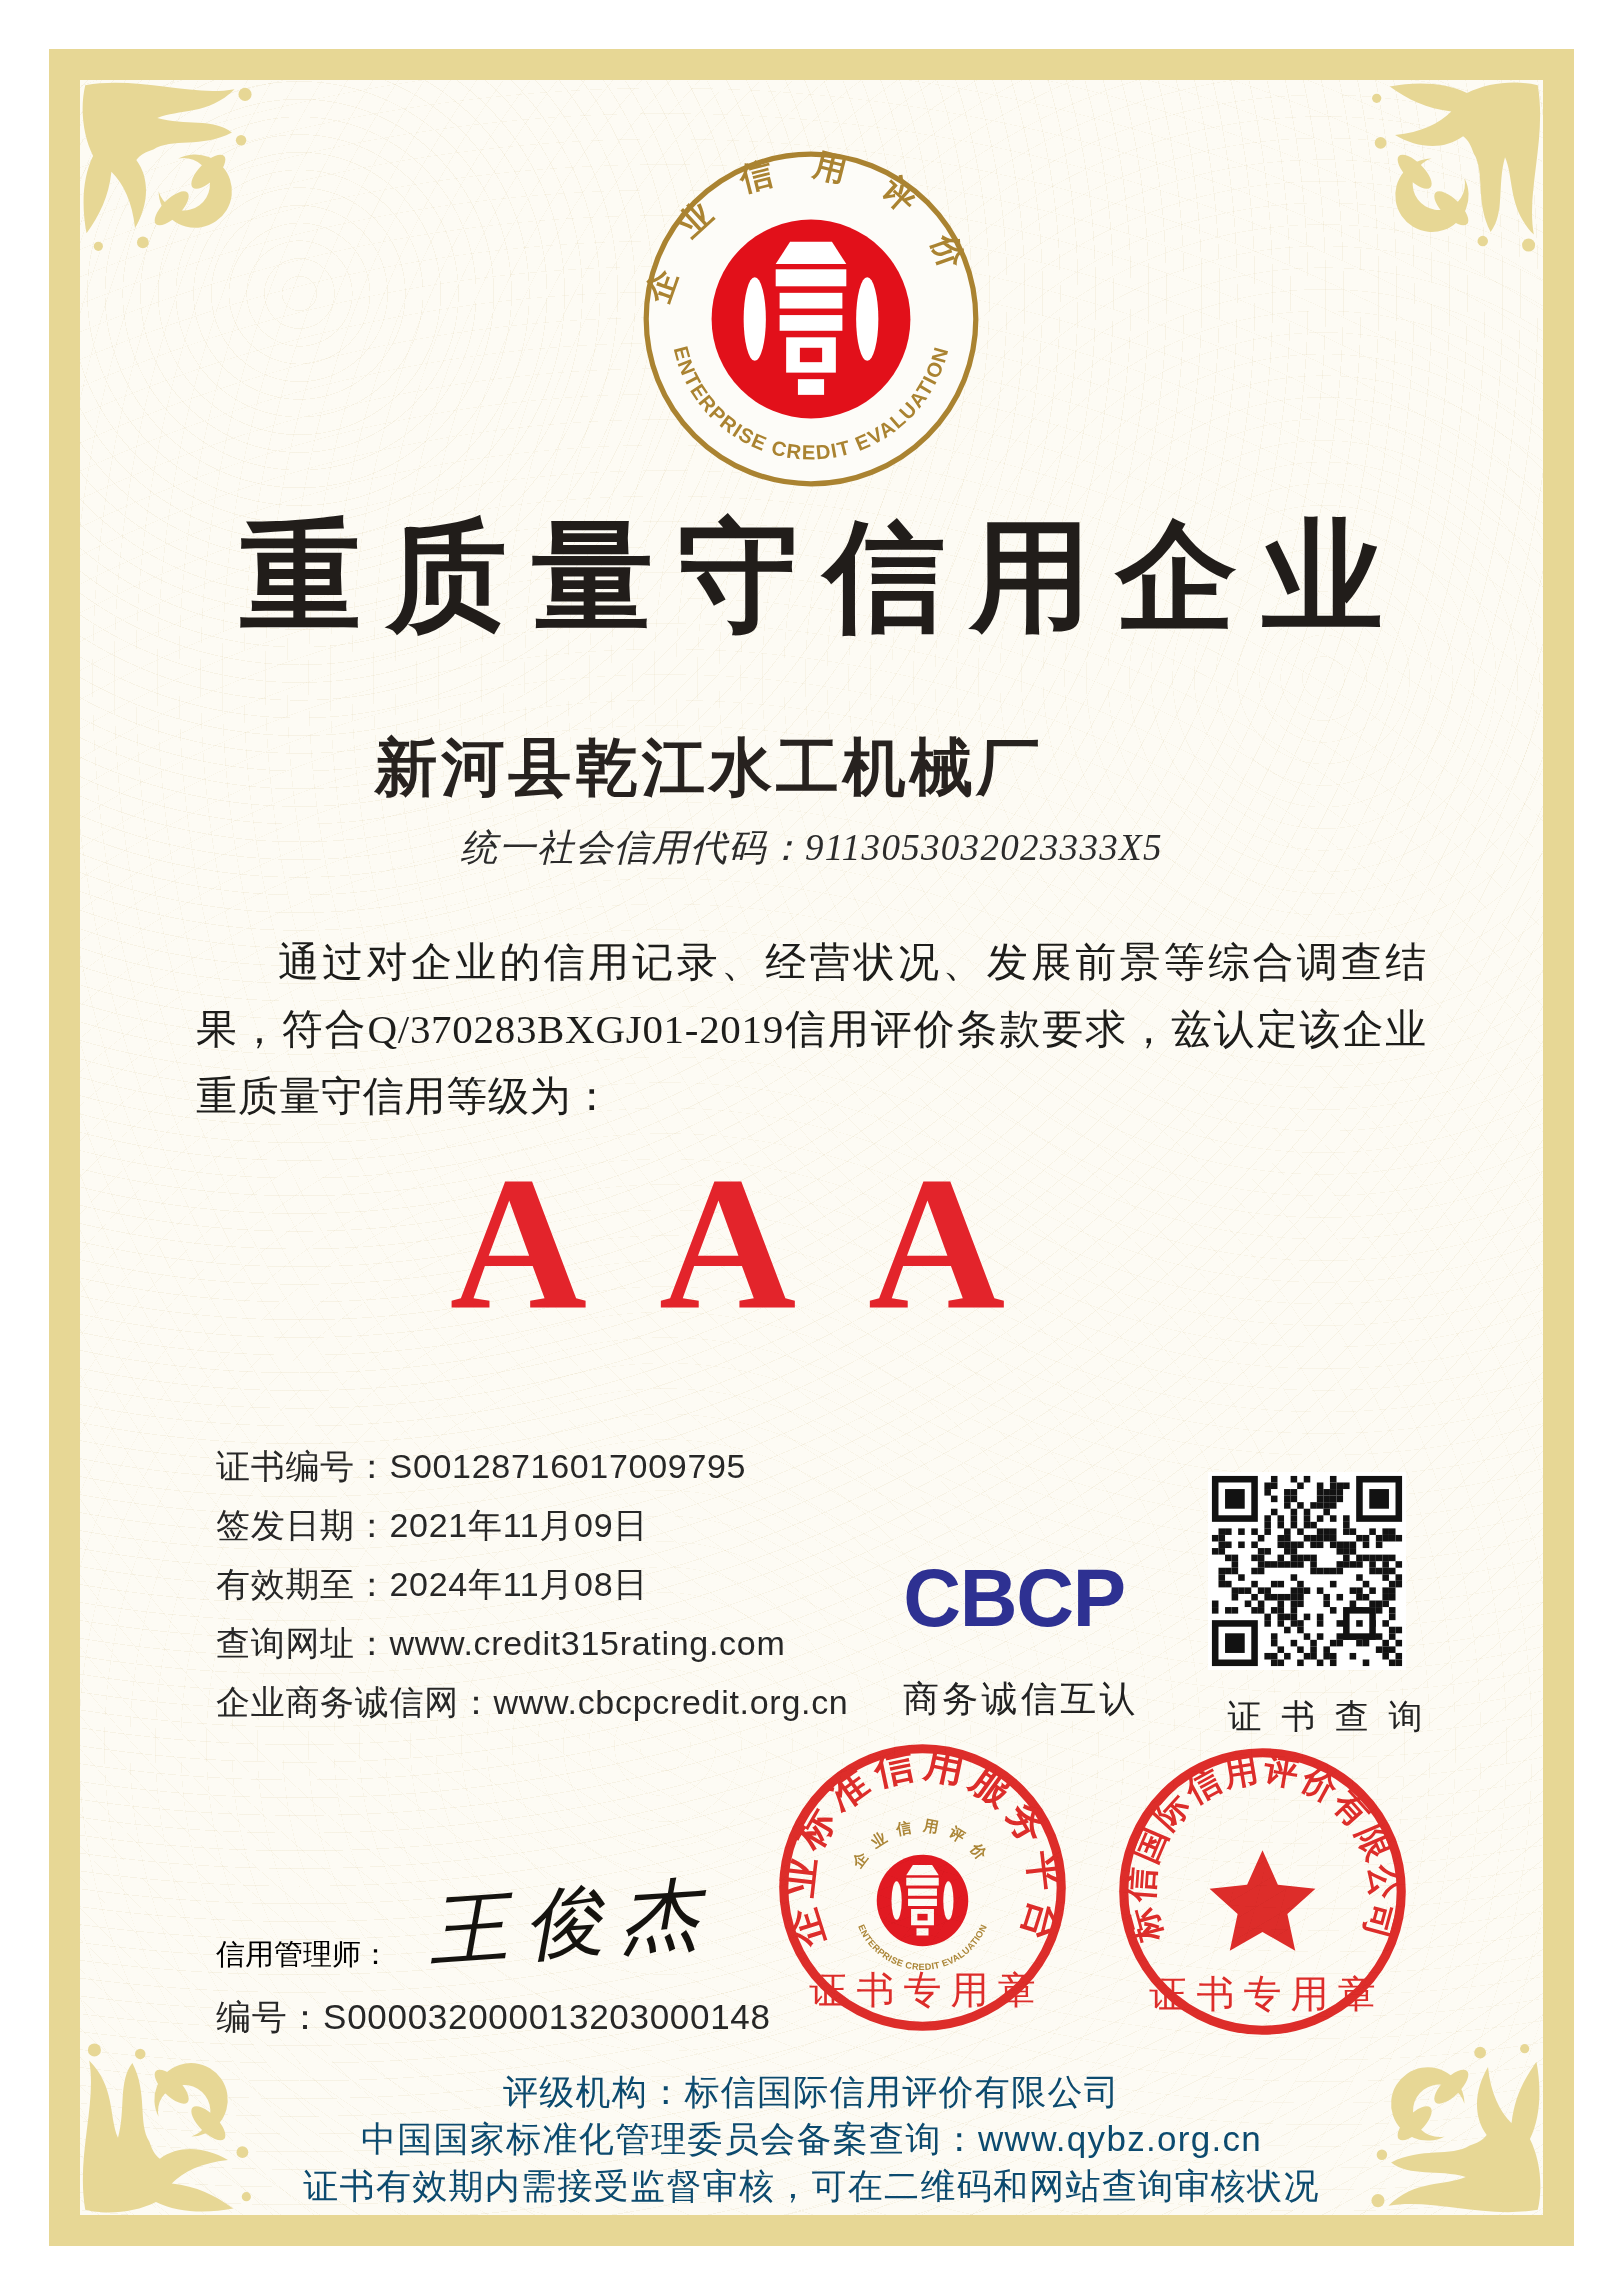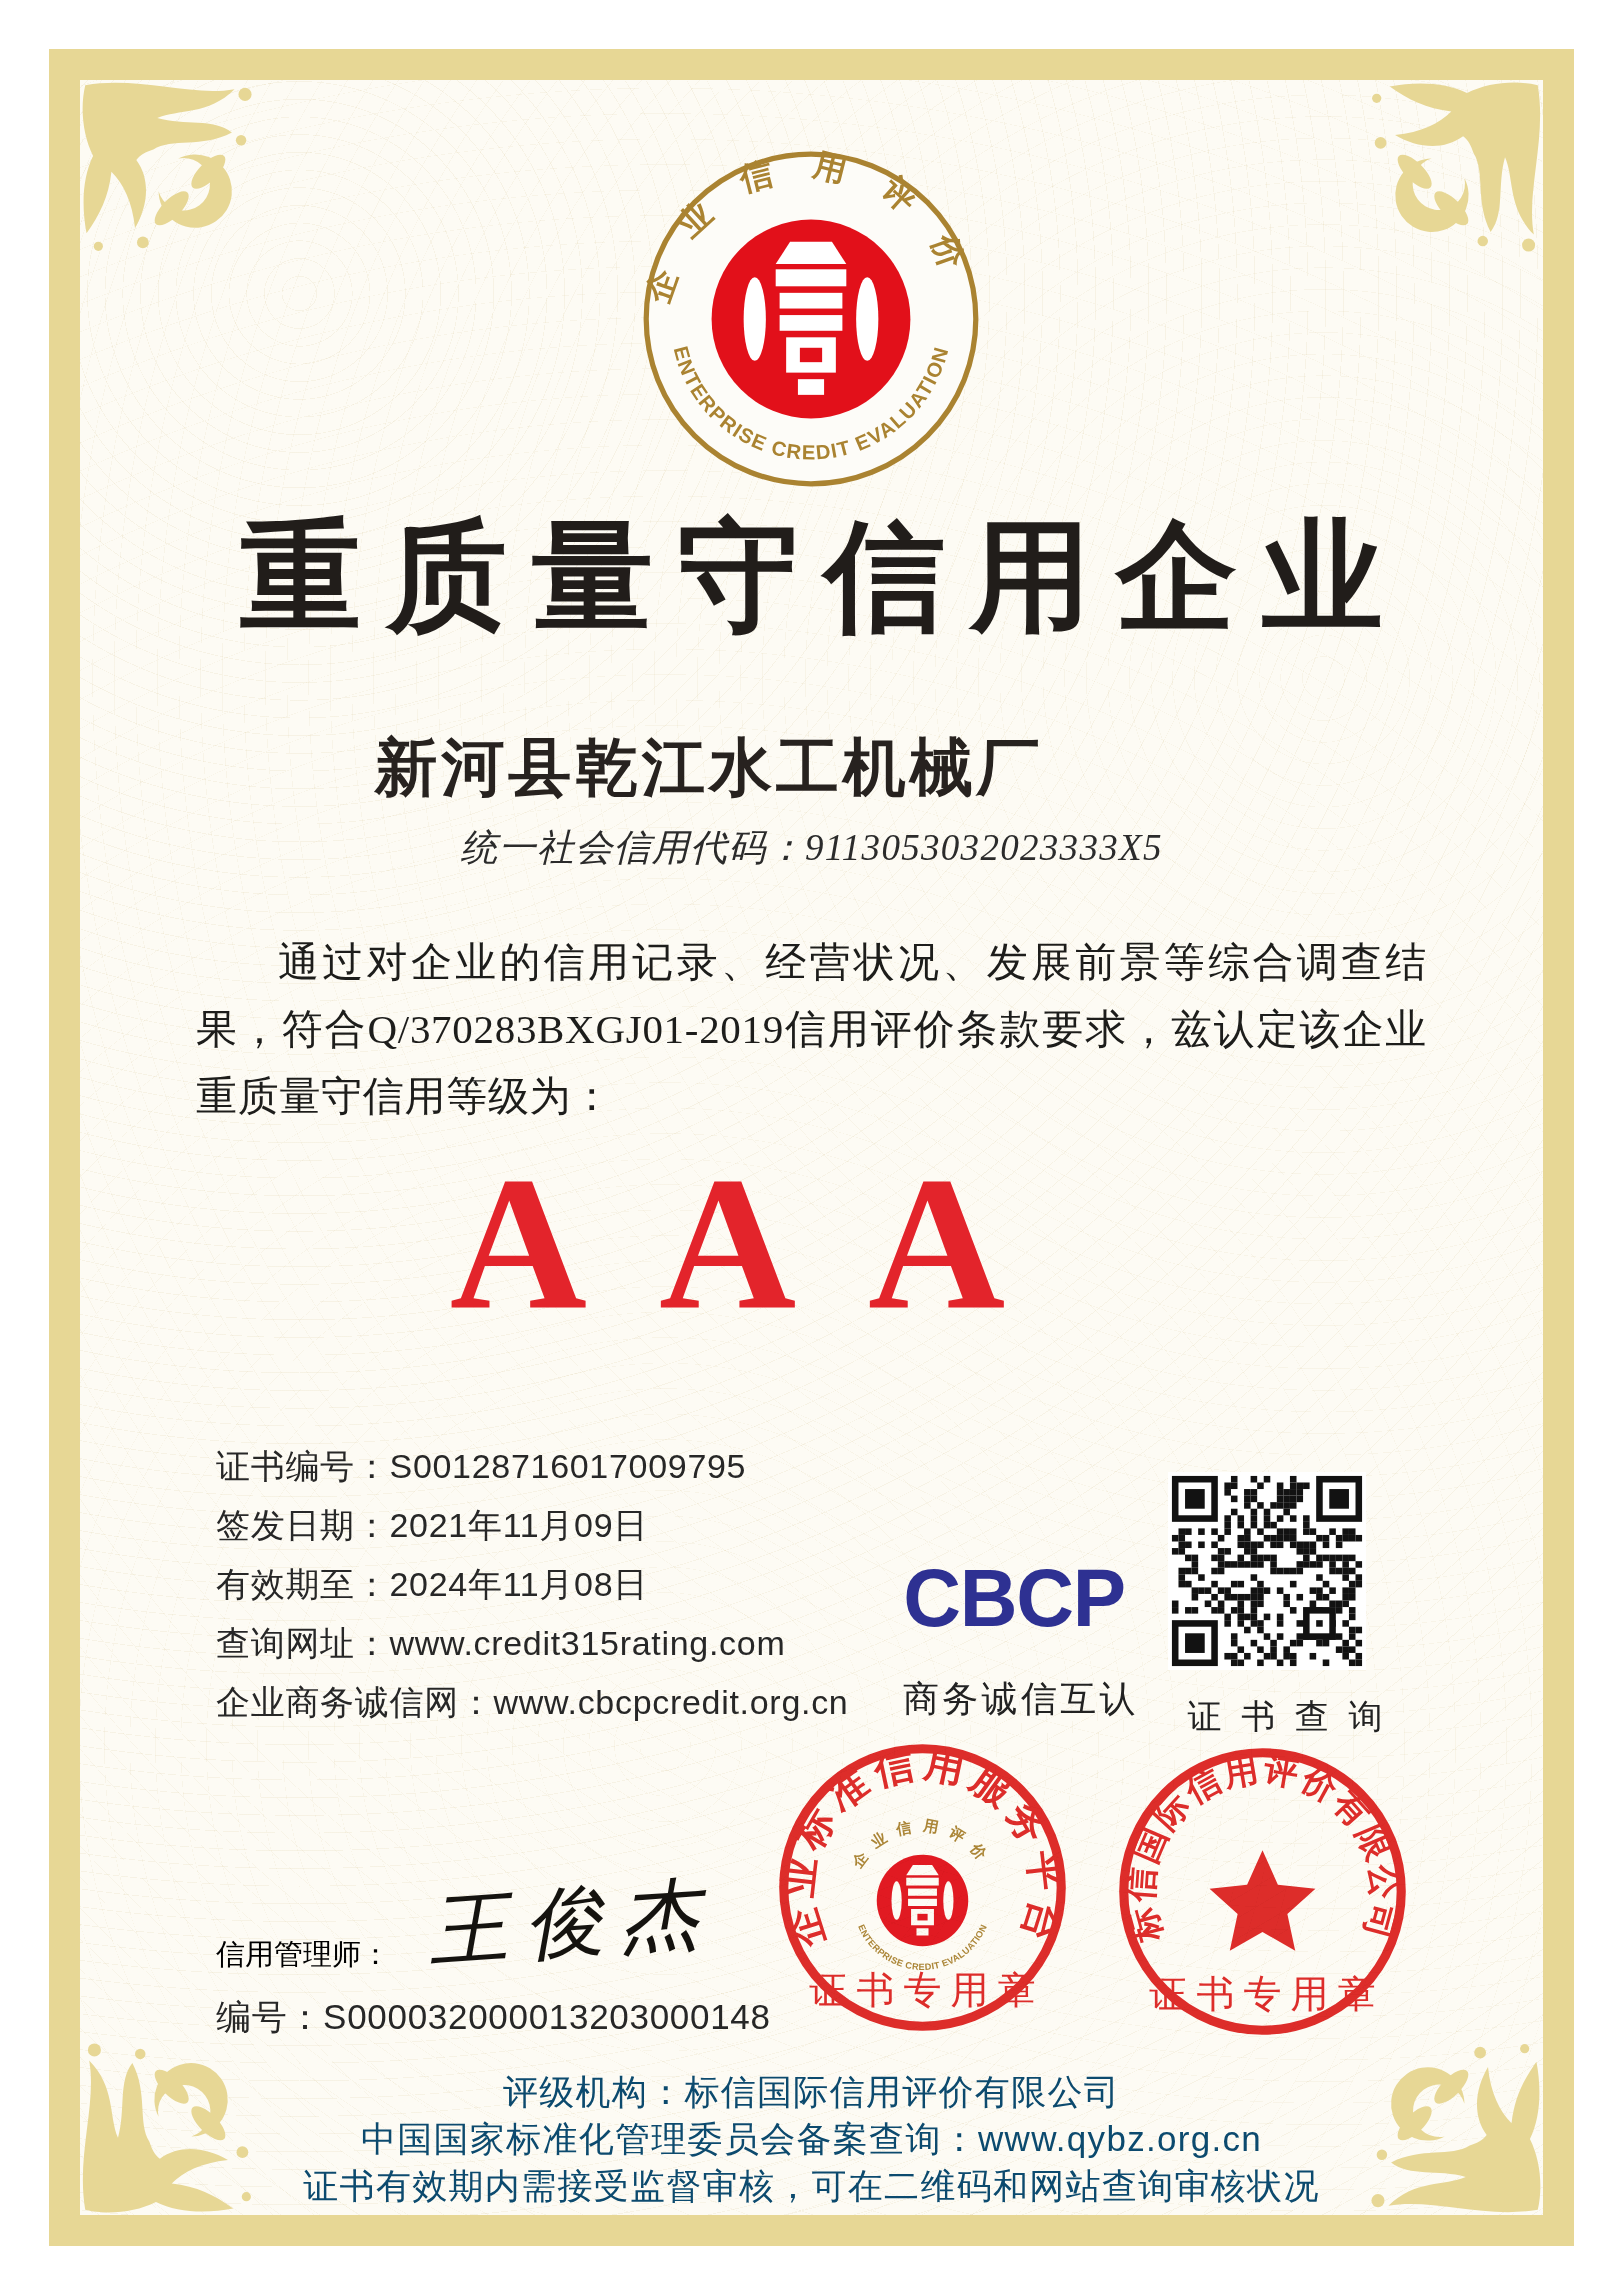--- a/index.html
+++ b/index.html
@@ -34,21 +34,21 @@
         text-indent:2em;letter-spacing:0.7px;}
   .rating{position:absolute;left:0;top:1135px;width:1455px;text-align:center;
         font-family:"Liberation Serif","DejaVu Serif",serif;font-weight:700;
         font-size:190px;letter-spacing:72px;text-indent:72px;color:#e3242b;}
   .details{position:absolute;left:216px;top:1444px;}
   .detail-row{height:59px;font-size:34px;color:#272727;letter-spacing:0.7px;}
   .cbcp{position:absolute;left:903px;top:1558px;width:222px;text-align:center;}
   .cbcp-logo{font-size:80px;font-weight:800;color:#2e3192;letter-spacing:-1.3px;
         transform:scaleY(1.02);line-height:1;}
   .cbcp-cap{margin-top:37px;font-size:36px;color:#222222;letter-spacing:3.3px;white-space:nowrap;text-align:center;}
-  .qr-wrap{position:absolute;left:1168px;top:1472px;width:198px;text-align:center;}
+  .qr-wrap{position:absolute;left:1208px;top:1472px;width:198px;text-align:center;}
   .qr-box{width:198px;height:198px;background:#ffffff;}
   .qr-cap{margin-top:23.6px;font-size:34px;color:#222222;letter-spacing:19.6px;text-indent:19.6px;white-space:nowrap;}
   .sig-label{position:absolute;left:216px;top:1935px;font-size:29px;color:#000000;}
   .sig-name{position:absolute;left:428px;top:1870px;font-size:79px;color:#15130f;
         font-family:"Liberation Serif","DejaVu Serif",serif;font-style:italic;
         transform:rotate(-4deg);letter-spacing:17px;}
   .sig-num{position:absolute;left:216px;top:1994px;font-size:35px;color:#272727;letter-spacing:0.7px;}
   .seal{position:absolute;width:301px;height:301px;opacity:.96;mix-blend-mode:multiply;}
   .seal.left{left:772px;top:1737px;}
   .seal.right{left:1112px;top:1741px;}

